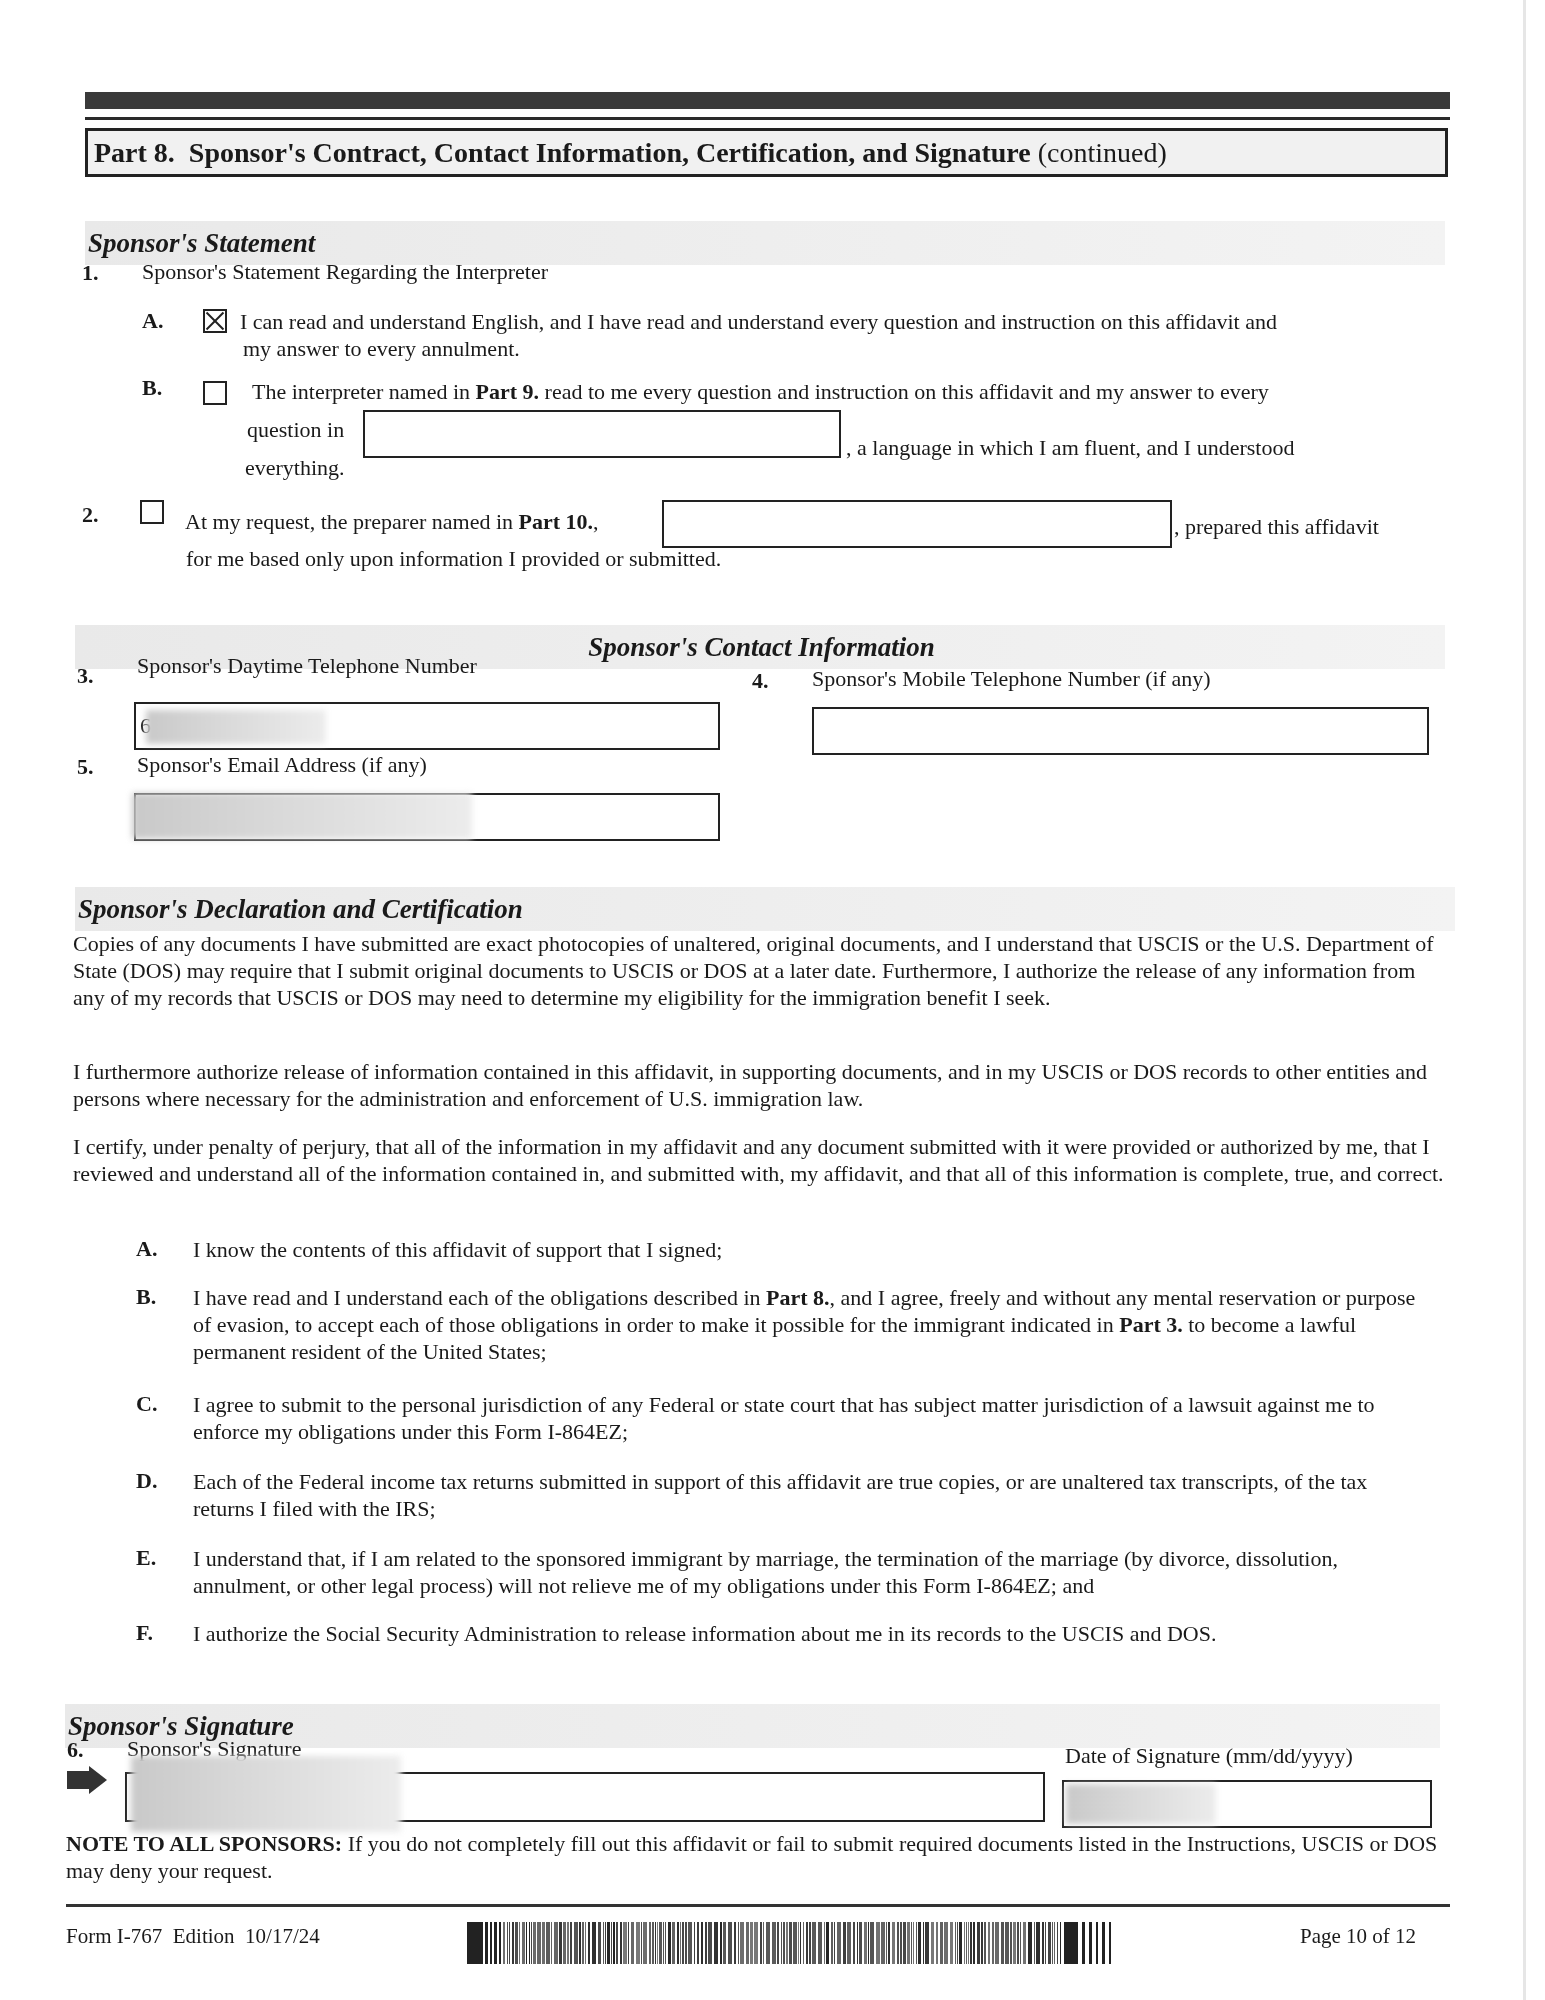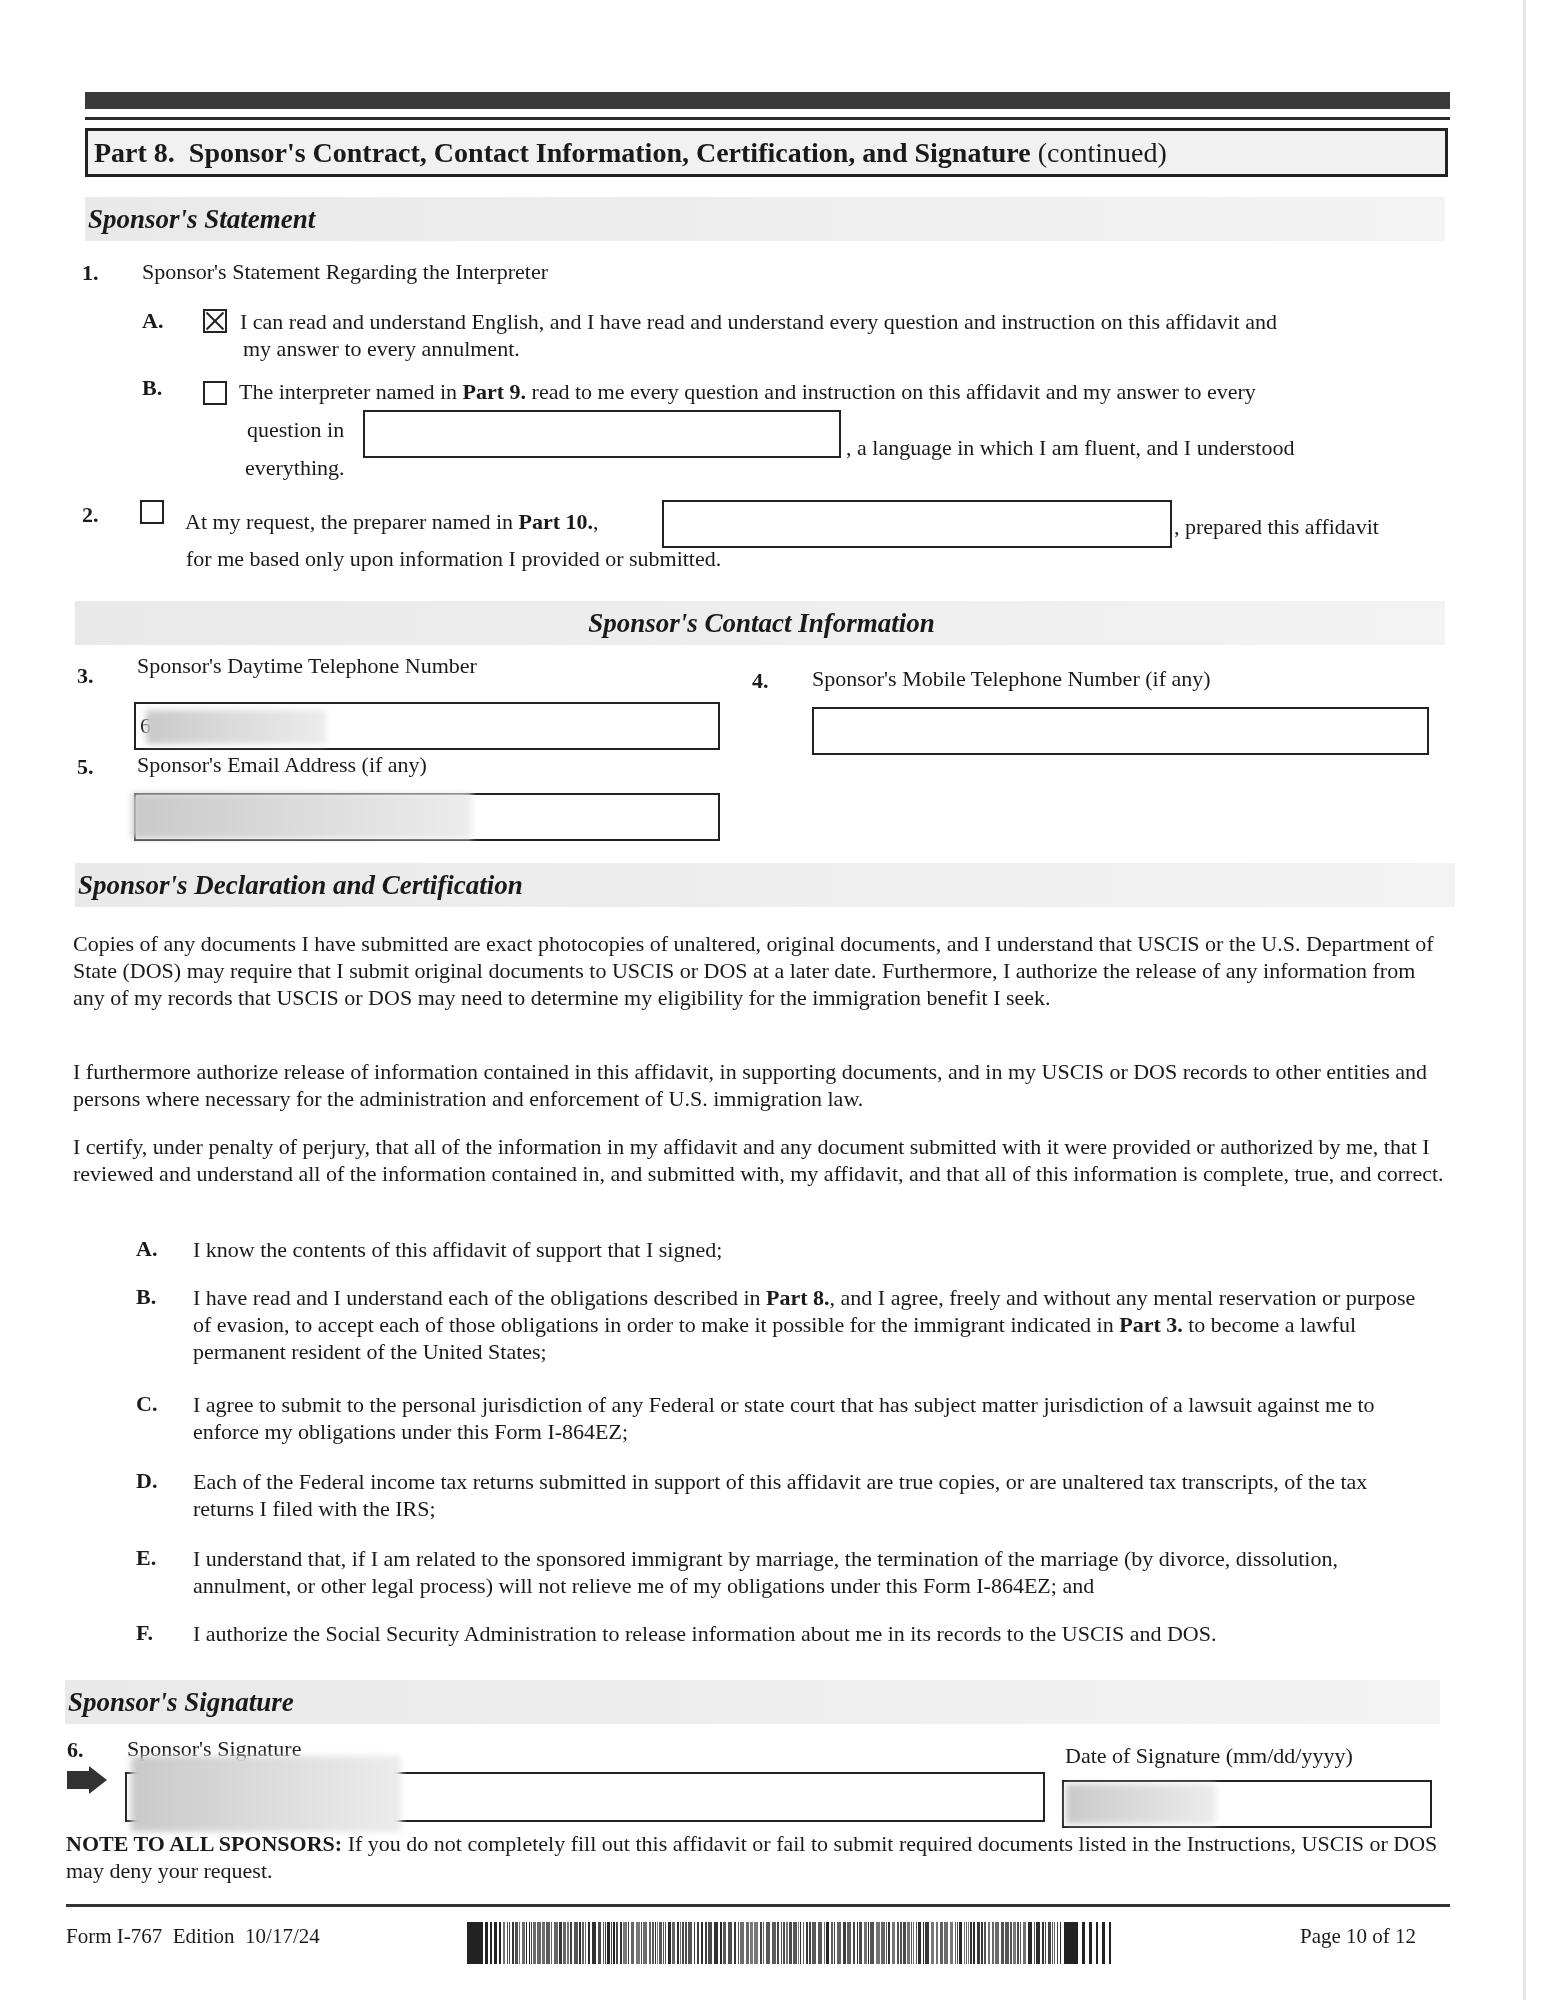--- a/index.html
+++ b/index.html
@@ -5,21 +5,21 @@
   html, body { margin: 0; padding: 0; background: #ffffff; }
   body { width: 1545px; height: 2000px; position: relative; overflow: hidden;
          font-family: "Liberation Serif", "DejaVu Serif", serif; color: #1a1a1a; }
   .page-edge { position: absolute; left: 1523px; top: 0; width: 3px; height: 2000px; background: #e6e6e6; }
   .abs { position: absolute; }
   .topbar { left: 85px; top: 92px; width: 1365px; height: 17px; background: #3a3a3a; }
   .topline { left: 85px; top: 117px; width: 1365px; height: 3px; background: #2a2a2a; }
   .part-header { left: 85px; top: 128px; width: 1363px; height: 49px; border: 3px solid #222; background: #f1f1f1; box-sizing: border-box;
                  font-size: 28px; line-height: 43px; padding-left: 6px; white-space: nowrap; }
   .part-header b { font-weight: bold; }
-  .section-bar { height: 44px; background: linear-gradient(90deg, #e9e9e9, #efefef 60%, #f3f3f3); }
+  .section-bar { height: 44px; background: linear-gradient(90deg, #e9e9e9, #efefef 60%, #f3f3f3); margin-top: 24px; }
   .section-title { font-style: italic; font-weight: bold; font-size: 27px; line-height: 44px; padding-left: 3px; white-space: nowrap; }
   .t { font-size: 22px; line-height: 28px; white-space: nowrap; }
   .num { font-weight: bold; font-size: 22px; }
   .box { border: 2px solid #222; box-sizing: border-box; background: #fff; }
   .cb { width: 24px; height: 24px; border: 2px solid #222; box-sizing: border-box; background: #fff; }
   .cb.checked::before, .cb.checked::after { content: ""; position: absolute; left: 9px; top: -2px; width: 2px; height: 24px; background: #222; }
   .cb.checked { position: absolute; }
   .cb.checked::before { transform: rotate(45deg); }
   .cb.checked::after { transform: rotate(-45deg); }
   .blur { background: linear-gradient(90deg, #c9c9c9, #d8d8d8 40%, #e2e2e2 70%, #ececec); filter: blur(3px); }
@@ -50,21 +50,21 @@
 <div class="abs num" style="left:82px; top:260px;">1.</div>
 <div class="abs t" style="left:142px; top:258px;">Sponsor's Statement Regarding the Interpreter</div>
 
 <div class="abs num" style="left:142px; top:308px;">A.</div>
 <div class="cb checked" style="left:203px; top:309px;"></div>
 <div class="abs t" style="left:240px; top:308px;">I can read and understand English, and I have read and understand every question and instruction on this affidavit and</div>
 <div class="abs t" style="left:243px; top:335px;">my answer to every annulment.</div>
 
 <div class="abs num" style="left:142px; top:375px;">B.</div>
 <div class="abs cb" style="left:203px; top:381px;"></div>
-<div class="abs t" style="left:239px; top:378px;"><span>The interpreter named in </span><b>Part 9.</b><span> read to me every question and instruction on this affidavit and my answer to every</span></div>
+<div class="abs t" style="left:252px; top:378px;"><span>The interpreter named in </span><b>Part 9.</b><span> read to me every question and instruction on this affidavit and my answer to every</span></div>
 <div class="abs t" style="left:247px; top:416px;">question in</div>
 <div class="abs box" style="left:363px; top:410px; width:478px; height:48px;"></div>
 <div class="abs t" style="left:846px; top:434px;">, a language in which I am fluent, and I understood</div>
 <div class="abs t" style="left:245px; top:454px;">everything.</div>
 
 <div class="abs num" style="left:82px; top:502px;">2.</div>
 <div class="abs cb" style="left:140px; top:500px;"></div>
 <div class="abs t" style="left:185px; top:508px;"><span>At my request, the preparer named in </span><b>Part 10.</b><span>,</span></div>
 <div class="abs box" style="left:662px; top:500px; width:510px; height:48px;"></div>
 <div class="abs t" style="left:1174px; top:513px;">, prepared this affidavit</div>

